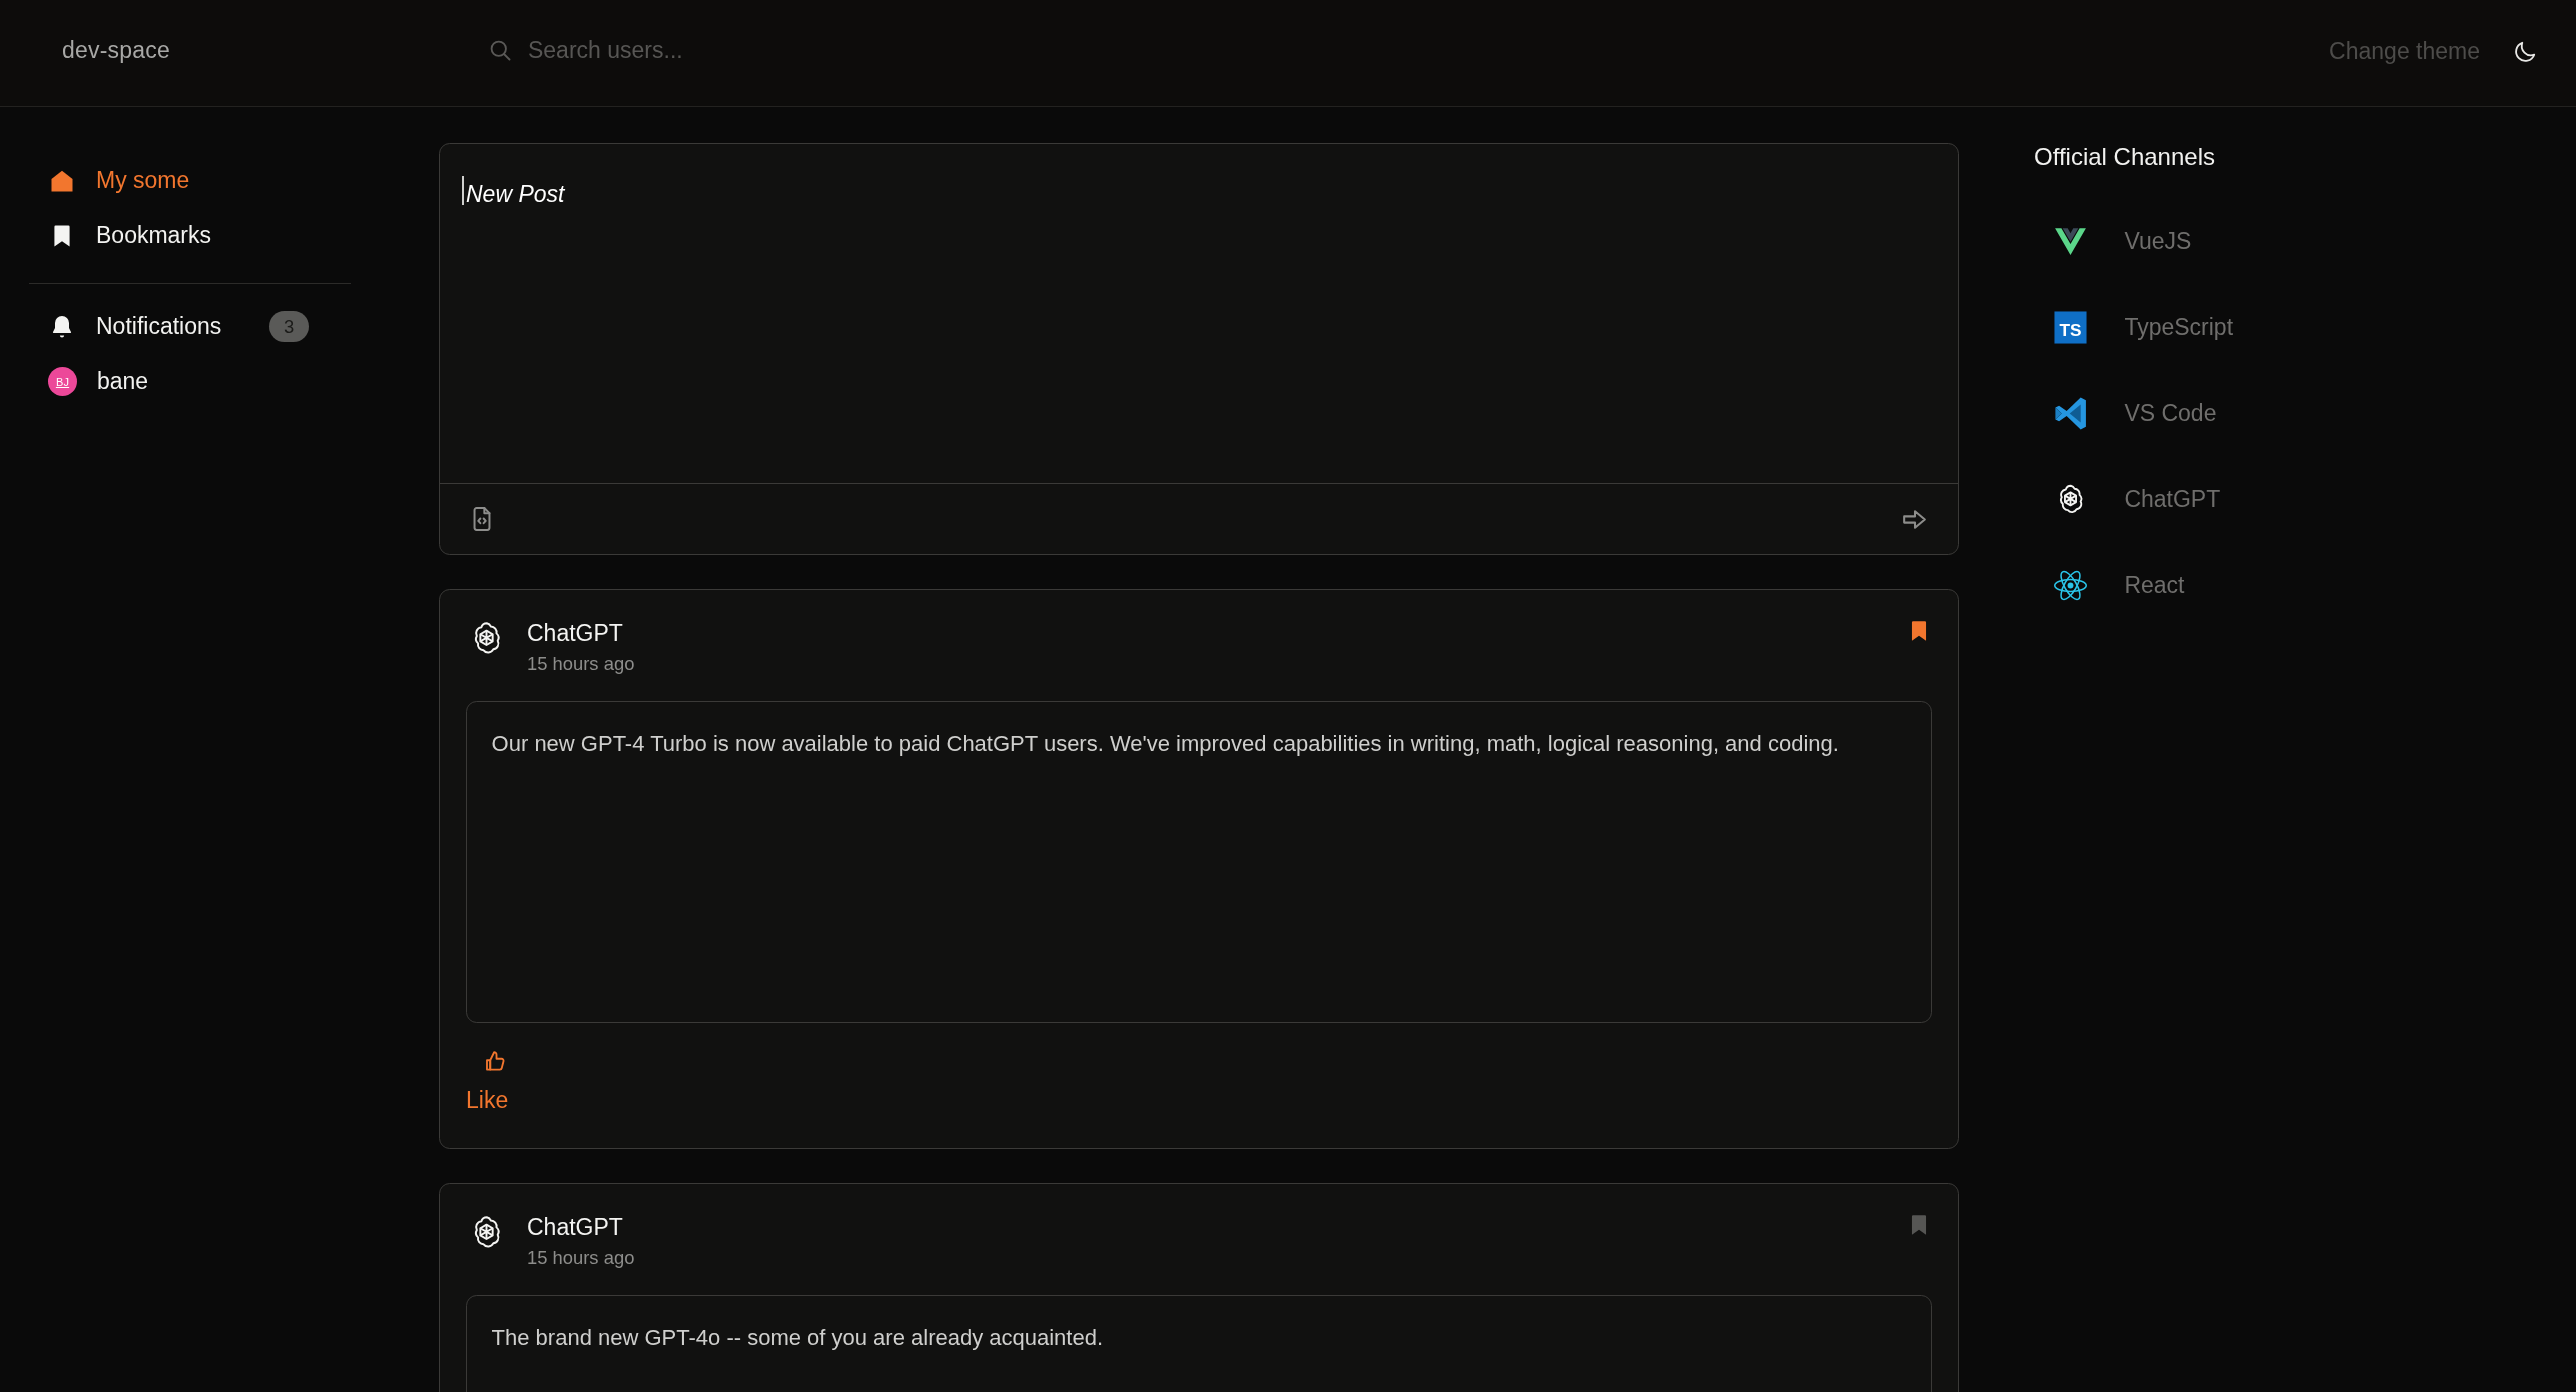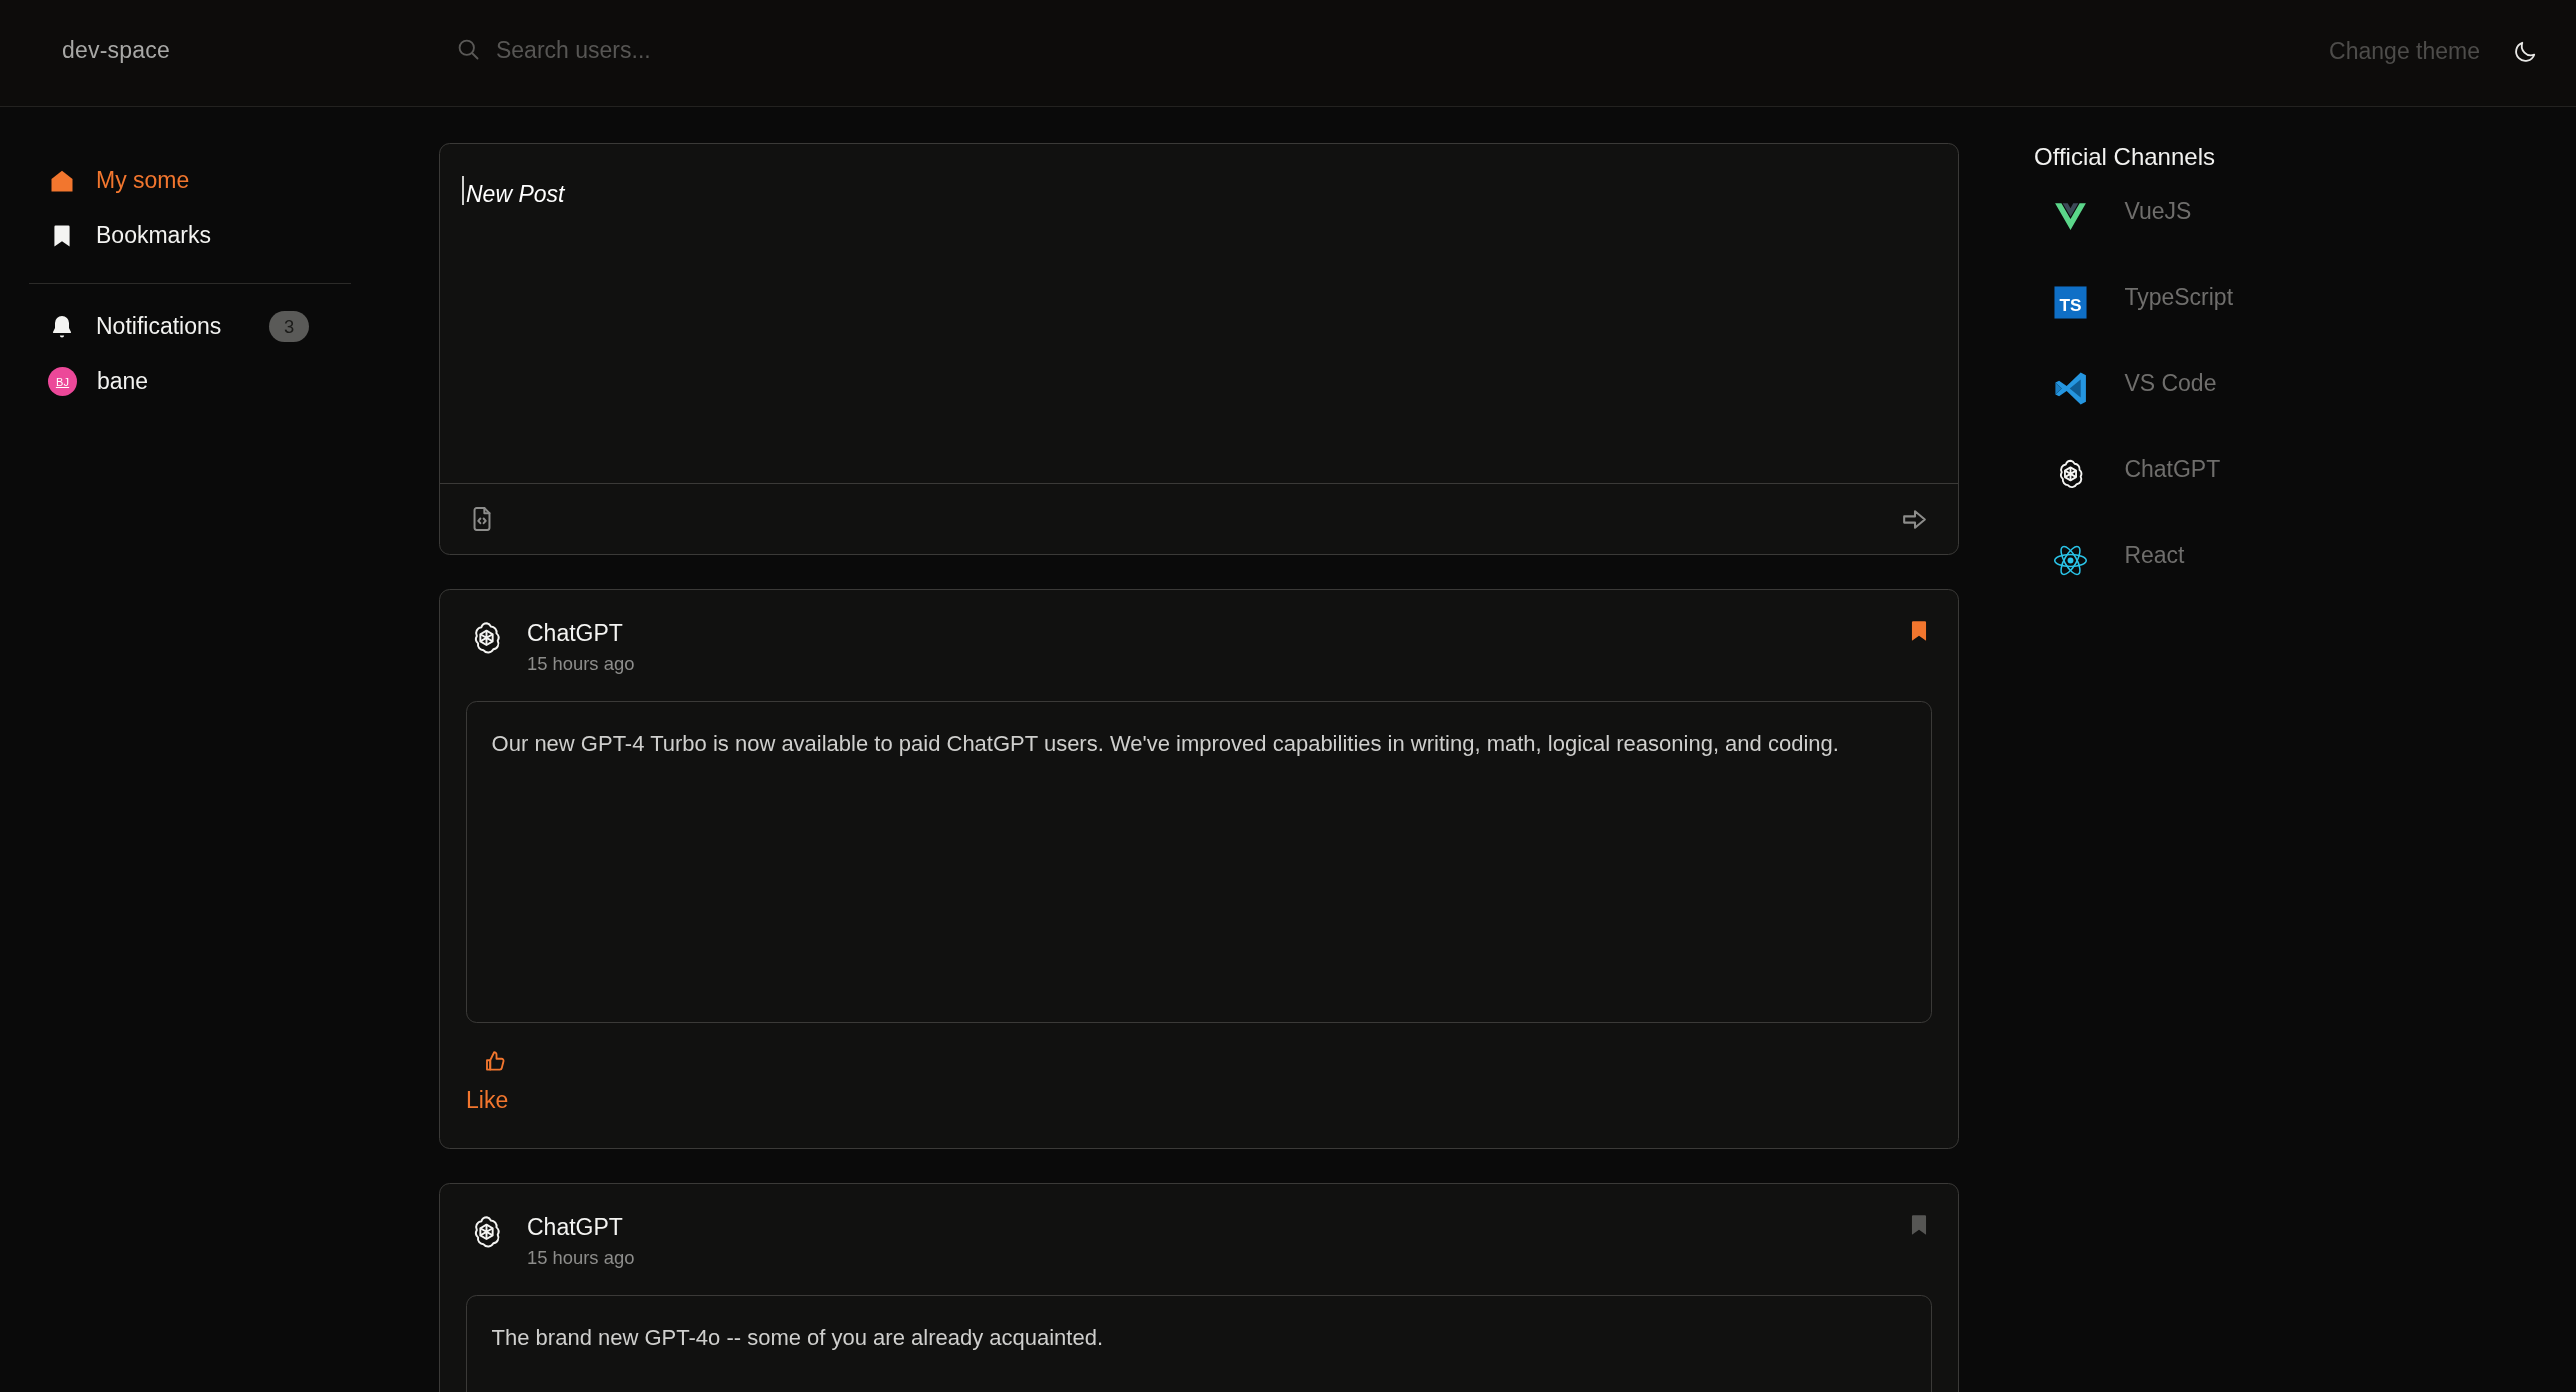--- a/index.html
+++ b/index.html
@@ -17,22 +17,22 @@
     width: 2576px; height: 107px;
     background: #0d0c0b;
     border-bottom: 0.8px solid #232220;
     display: flex; align-items: center;
   }
   .brand {
     position: absolute; left: 62px; top: 37px;
     font-size: 23px; color: #a8a8a6; letter-spacing: 0.2px; text-align: right;
   }
   .search-wrap {
-    position: absolute; left: 456px; top: 37px;
-    display: flex; gap: 15.4px;
+    position: absolute; left: 488px; top: 37px;
+    display: flex; align-items: center; gap: 15.4px;
   }
   .search-icon { width: 24.6px; height: 24.6px; display:block; }
   .search-input {
     background: transparent; border: none; outline: none;
     font-family: "Liberation Sans", sans-serif;
     font-size: 23px; color: #d8d8d6; width: 430px;
     padding: 0;
   }
   .search-input::placeholder { color: #575654; }
   .theme-wrap {
@@ -135,21 +135,21 @@
 
   
   .post-body-short { min-height: 115px; }
 
   
   .channels {
     position: absolute; left: 2034px; top: 143px; width: 461px;
   }
   .channels-title { font-size: 24px; color: #f2f2f0; margin-bottom: 27px; }
   .channel-item {
-    display: flex; 
+    display: flex; align-items: center;
     height: 86px; cursor: pointer;
   }
   .channel-logo {
     width: 37px; height: 37px; flex: 0 0 37px;
     margin-left: 18.4px; display: block;
   }
   .channel-label { font-size: 23px; color: #6f6e6c; margin-left: 35px; }
 </style>
 </head>
 <body>

